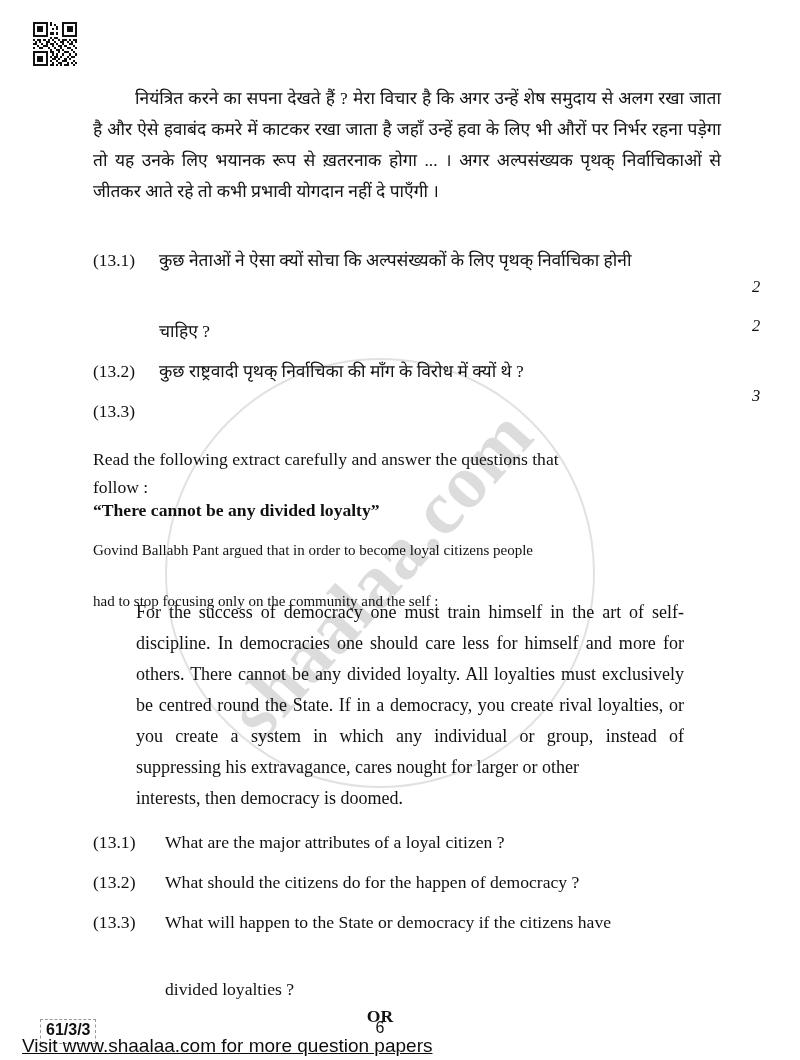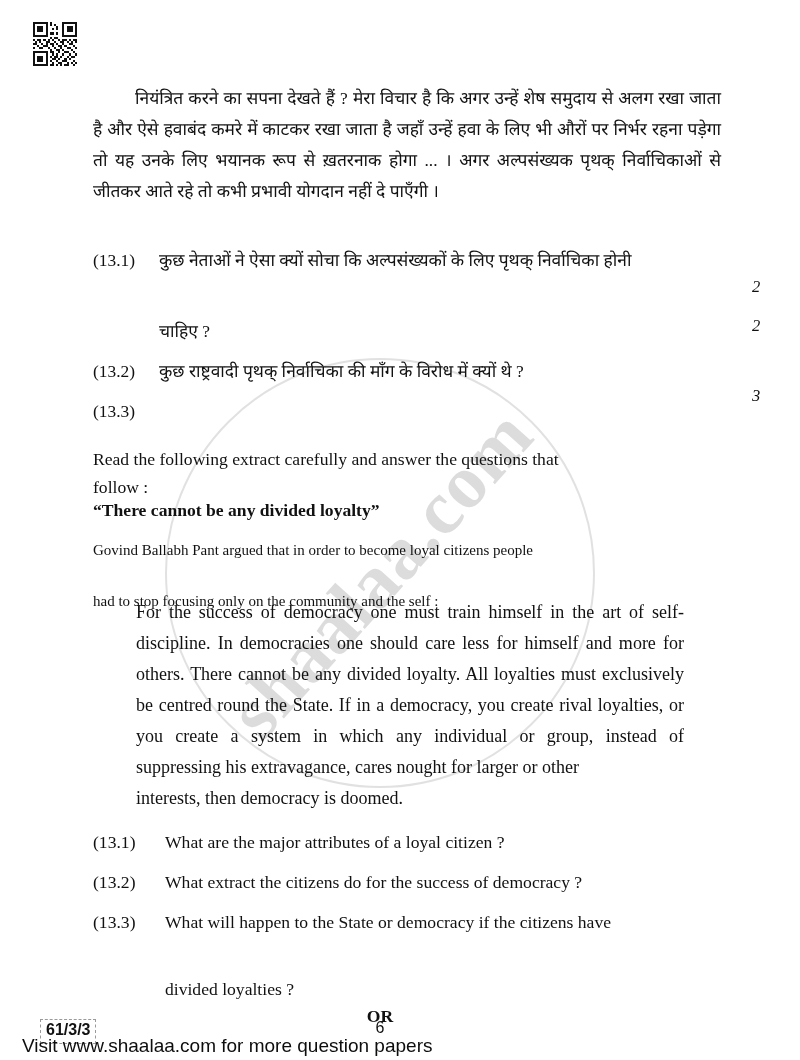--- a/index.html
+++ b/index.html
@@ -232,20 +232,21 @@
   }
   #site-banner {
     position: absolute;
     left: 22px;
     top: 1020px;
     font-family: "Liberation Sans", "DejaVu Sans", sans-serif;
     font-size: 19px;
     color: #0d0d0d;
     white-space: nowrap;
     z-index: 9;
+    text-decoration: underline;
   }
 </style>
 </head>
 <body>
 
 <div id="page">
 
   <div id="qr-code">
     <svg viewBox="0 0 21 21" width="44" height="44" shape-rendering="crispEdges" aria-hidden="true">
       <rect width="21" height="21" fill="#ffffff"></rect>
@@ -392,21 +393,21 @@
 
     <div id="english-questions" class="qlist">
 
       <div class="qrow">
         <span class="qnum">(13.1)</span>
         <span class="qtext"><span>What are the major attributes of a loyal citizen ?</span></span>
       </div>
 
       <div class="qrow">
         <span class="qnum">(13.2)</span>
-        <span class="qtext"><span>What extract the citizens do for the success of democracy ?</span></span>
+        <span class="qtext"><span>What should the citizens do for the happen of democracy ?</span></span>
       </div>
 
       <div class="qrow">
         <span class="qnum">(13.3)</span>
         <span class="qtext"><span>What will happen to the State or democracy if the citizens have</span><span class="lastline">divided loyalties ?</span></span>
       </div>
     </div>
 
     <div id="or-label">OR</div>
 

